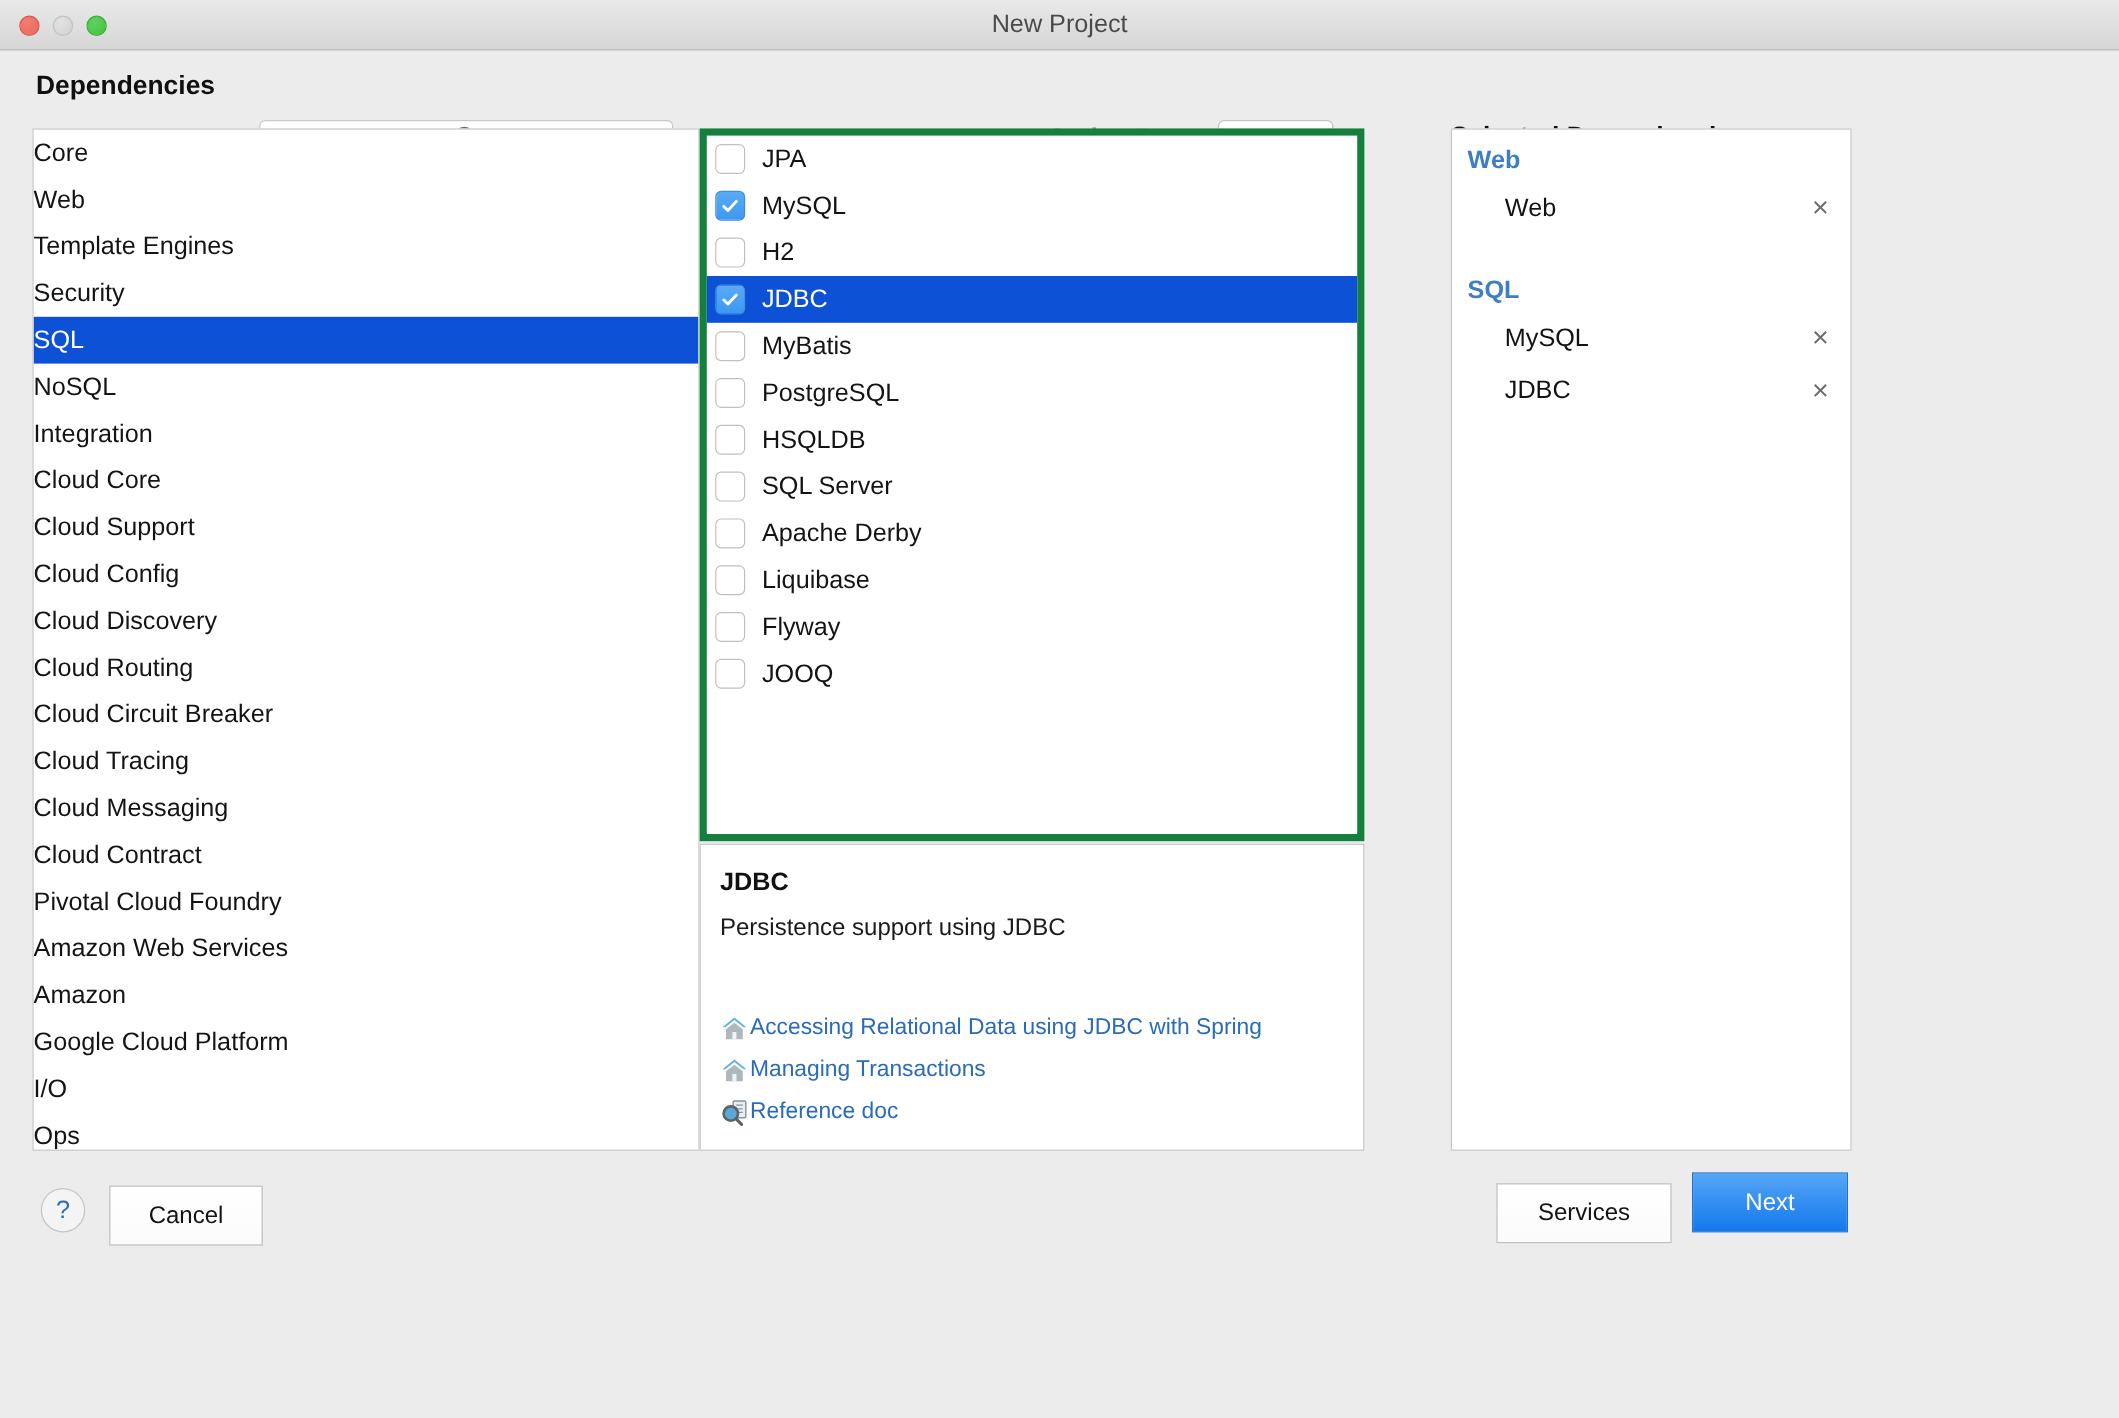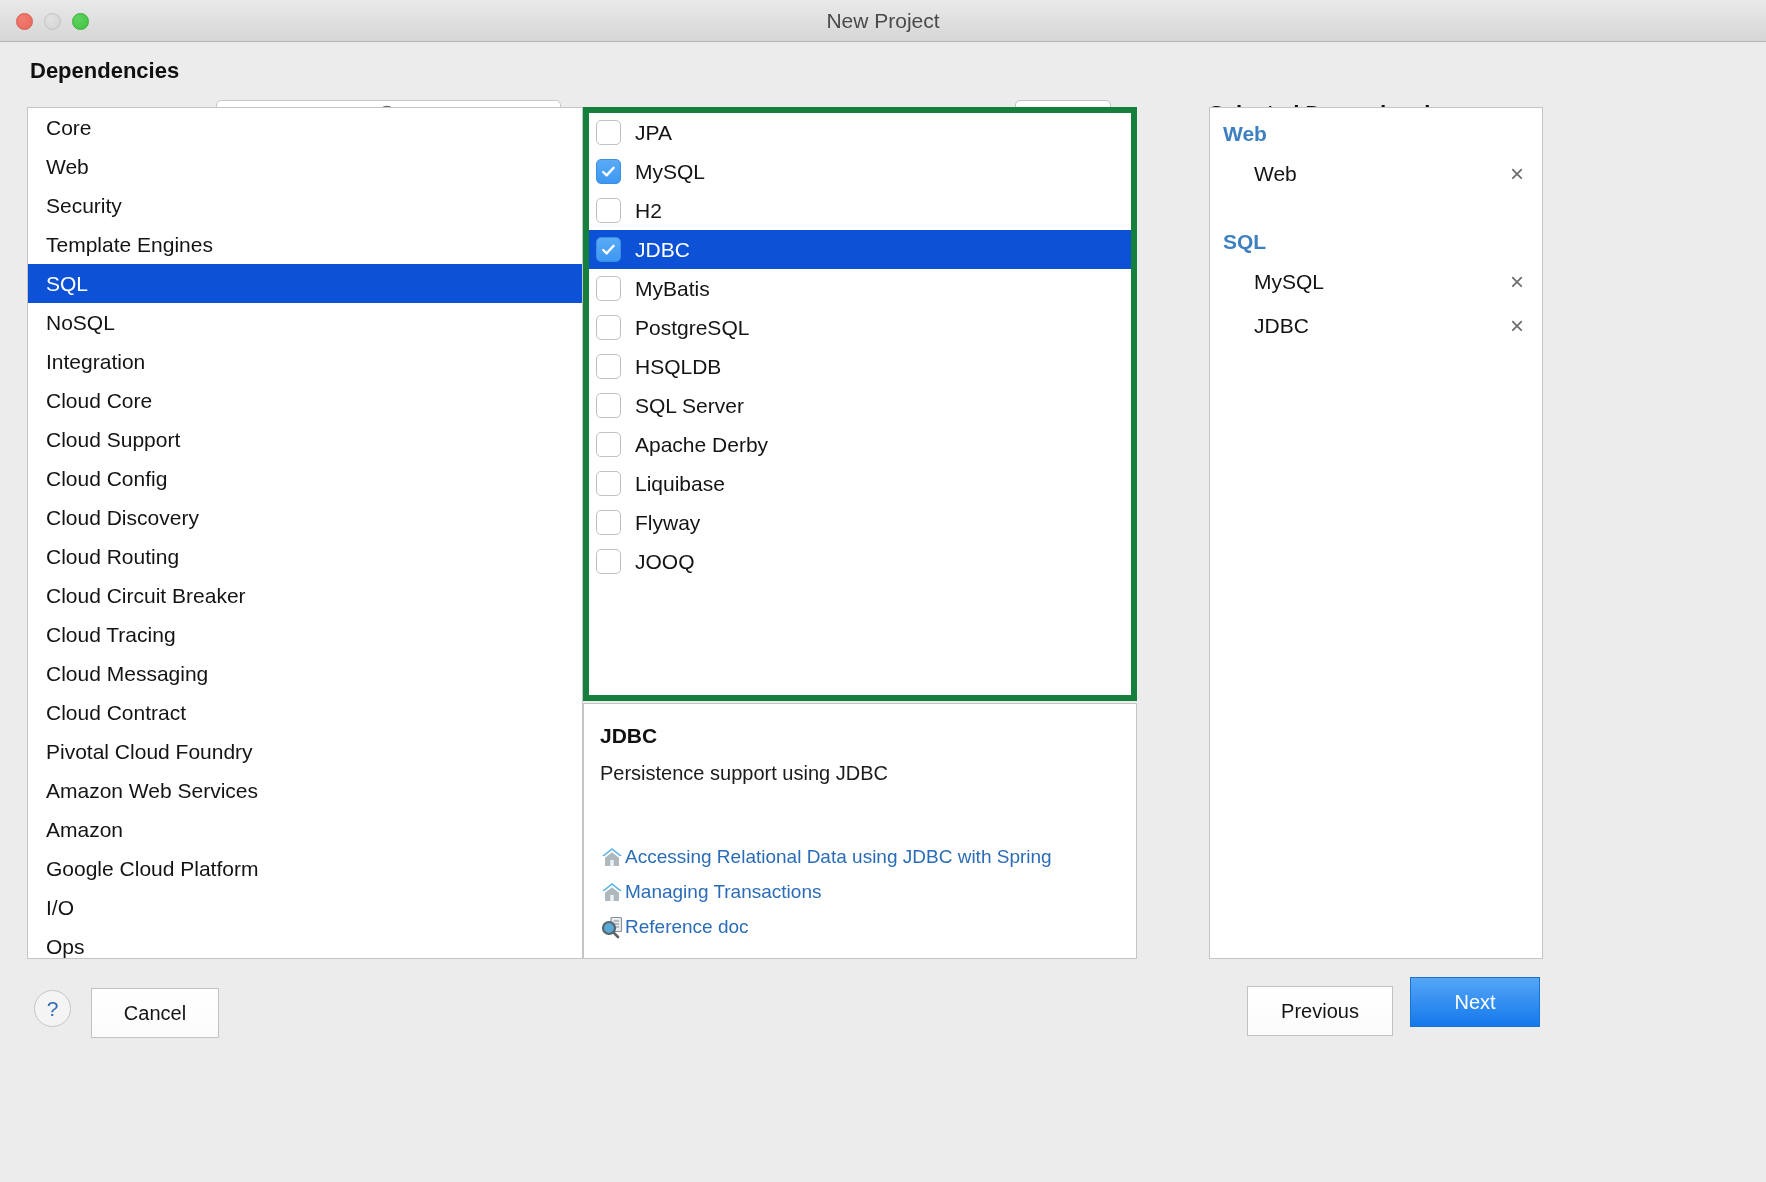--- a/index.html
+++ b/index.html
@@ -64,21 +64,21 @@
     position: absolute; left: 1209px; top: 59px;
     font-size: 22px; font-weight: bold; color: #101010;
   }
 
   
   .cat-panel {
     position: absolute; left: 27px; top: 107px; width: 556px; height: 852px;
     background: #fff; border: 1px solid #c5c5c5; overflow: hidden;
   }
   .cat-item {
-    height: 39px; line-height: 39px; padding-left: 18px;
+    height: 39px; line-height: 39px; 
     font-size: 21px; color: #141414; white-space: nowrap;
   }
   .cat-item.selected { background: #0c51d6; color: #fff; }
 
   .mid-panel {
     position: absolute; left: 583px; top: 107px; width: 554px; height: 594px;
     background: #fff; border: 6px solid #15803d; overflow: hidden;
   }
   .dep-row {
     height: 39px; display: flex; align-items: center; padding-left: 7px; gap: 14px;
@@ -178,22 +178,22 @@
     <span class="boot-value">2.1.3</span>
     <span class="caret"></span>
   </div>
 
   <div class="sel-dep-title">Selected Dependencies</div>
 </div>
 
 <div class="cat-panel" id="cat-panel">
     <div class="cat-item">Core</div>
     <div class="cat-item">Web</div>
+    <div class="cat-item">Template Engines</div>
     <div class="cat-item">Security</div>
-    <div class="cat-item">Template Engines</div>
     <div class="cat-item selected">SQL</div>
     <div class="cat-item">NoSQL</div>
     <div class="cat-item">Integration</div>
     <div class="cat-item">Cloud Core</div>
     <div class="cat-item">Cloud Support</div>
     <div class="cat-item">Cloud Config</div>
     <div class="cat-item">Cloud Discovery</div>
     <div class="cat-item">Cloud Routing</div>
     <div class="cat-item">Cloud Circuit Breaker</div>
     <div class="cat-item">Cloud Tracing</div>
@@ -320,15 +320,15 @@
     </div>
     <div class="sel-row">
       <span class="sel-name">JDBC</span>
       <span class="x-icon">×</span>
     </div>
   </div>
 
 <div class="footer">
   <div class="help-btn">?</div>
   <div class="btn btn-cancel">Cancel</div>
-  <div class="btn btn-prev">Previous</div>
+  <div class="btn btn-prev">Services</div>
   <div class="btn btn-next">Next</div>
 </div>
 
 </body></html>

